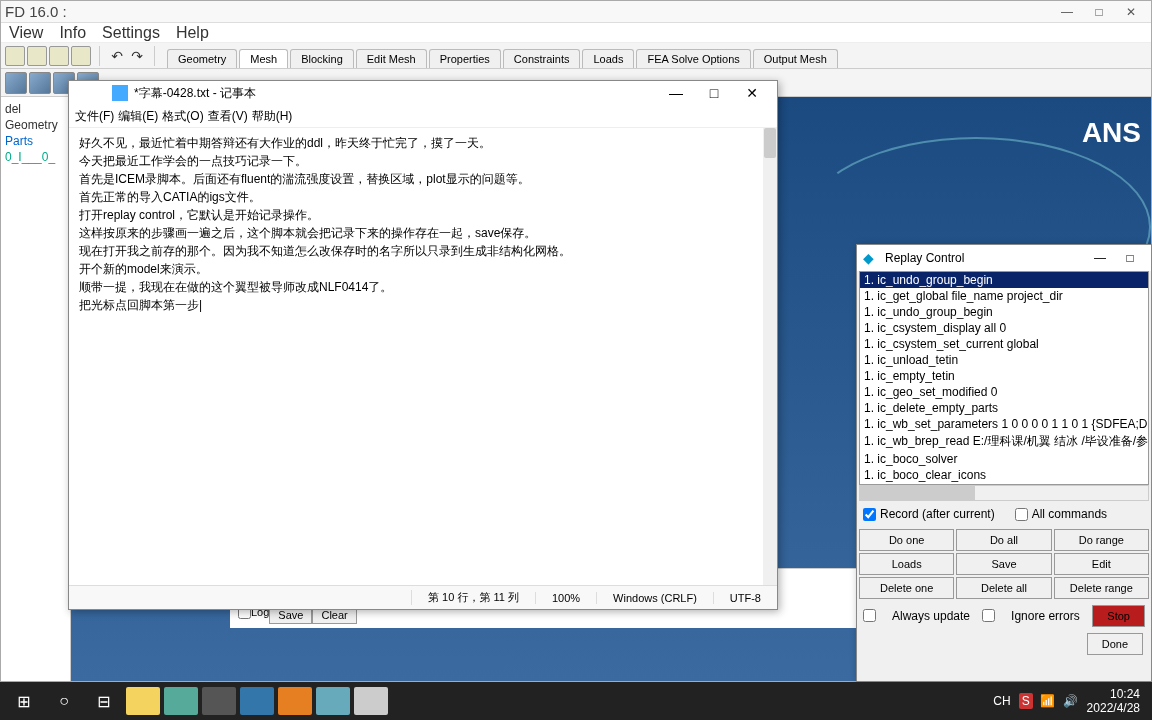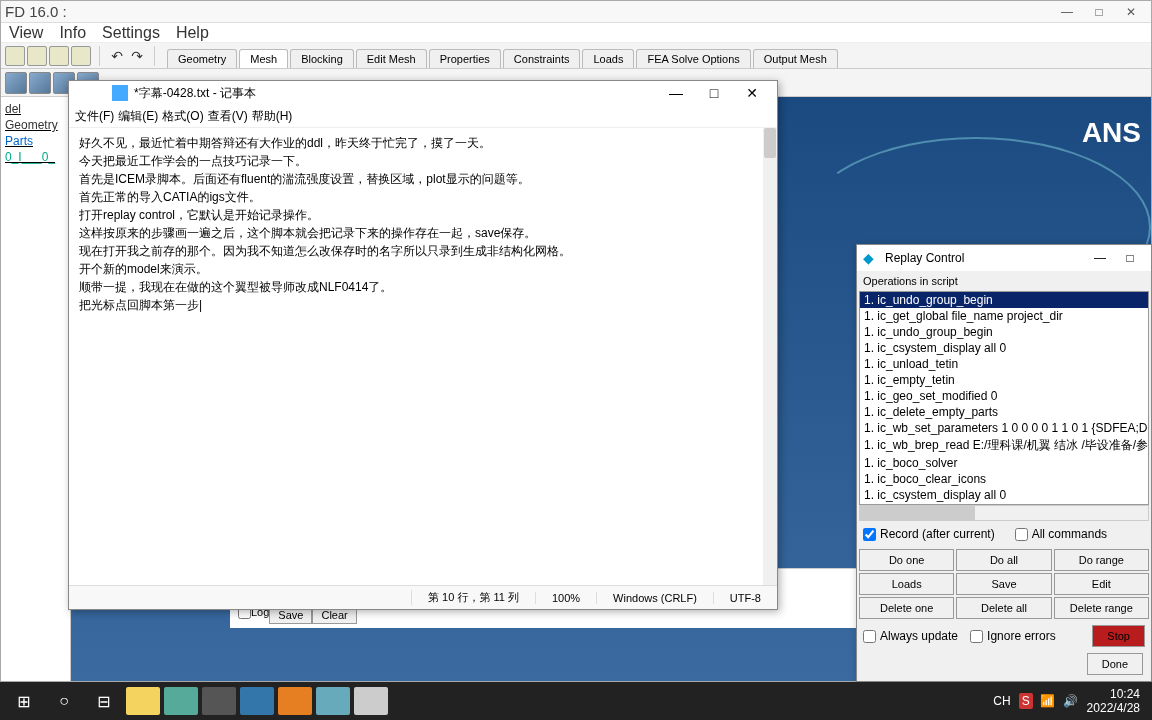--- a/index.html
+++ b/index.html
@@ -15,21 +15,21 @@
 .toolbar1 .icon{width:20px;height:20px;background:#e8e8c8;border:1px solid #999;border-radius:2px;}
 .toolbar1 .sep{width:1px;height:20px;background:#ccc;margin:0 4px;}
 .toolbar1 .navicons{display:flex;gap:2px;padding:0 4px;}
 .toolbar1 .navicon{width:18px;height:18px;display:flex;align-items:center;justify-content:center;color:#333;font-size:14px;}
 .tabs{display:flex;align-items:flex-end;height:24px;margin-left:8px;}
 .tabs .tab{padding:3px 10px;background:#f0f0f0;border:1px solid #bbb;border-bottom:none;border-radius:3px 3px 0 0;margin-right:2px;font-size:11px;cursor:pointer;}
 .tabs .tab.active{background:#fff;}
 .toolbar2{height:28px;display:flex;align-items:center;background:#f4f4f4;border-bottom:1px solid #ccc;padding:0 4px;}
 .toolbar2 .icon{width:22px;height:22px;background:linear-gradient(135deg,#8ac,#579);border:1px solid #888;border-radius:2px;margin-right:2px;}
 .content{display:flex;height:calc(100% - 96px);}
-.tree{width:70px;background:#fff;border-right:1px solid #ccc;padding:4px 2px;font-size:11px;text-decoration:underline;}
+.tree{width:70px;background:#fff;border-right:1px solid #ccc;padding:4px 2px;font-size:11px;}
 .tree .node{padding:1px 2px;color:#333;}
 .tree .node.blue{color:#06c;}
 .tree .node.green{color:#0a8;}
 .viewport{flex:1;background:linear-gradient(180deg,#1a4a80 0%,#3a6aa0 100%);position:relative;}
 .viewport .curve{position:absolute;top:40px;right:0;width:350px;height:180px;border:2px solid #9ee;border-radius:50%;border-left-color:transparent;border-bottom-color:transparent;opacity:0.4;}
 .viewport .logo{position:absolute;top:20px;right:10px;color:#fff;font-size:28px;font-weight:bold;}
 .bottom-panel{position:absolute;bottom:92px;left:230px;right:0;height:60px;background:#fff;border-top:1px solid #ccc;padding:4px;}
 .bottom-panel .done{color:#06c;font-size:11px;padding:2px 8px;}
 .bottom-panel .controls{position:absolute;bottom:4px;left:8px;display:flex;align-items:flex-start;gap:0;}
 .bottom-panel .controls label{font-size:11px;}
@@ -61,21 +61,21 @@
 .replay .rp-list{background:#fff;border:1px solid #999;margin:0 2px;height:214px;overflow:hidden;font-size:11px;}
 .replay .rp-list .item{padding:1px 4px;white-space:nowrap;overflow:hidden;}
 .replay .rp-list .item.sel{background:#0a246a;color:#fff;}
 .replay .rp-scroll{height:16px;margin:0 2px;background:#f0f0f0;border:1px solid #ccc;position:relative;}
 .replay .rp-scroll .thumb{position:absolute;left:0;width:40%;height:100%;background:#ccc;}
 .replay .rp-checks{display:flex;padding:6px;gap:20px;}
 .replay .rp-checks label{font-size:11px;display:flex;align-items:center;gap:4px;}
 .replay .rp-buttons{display:grid;grid-template-columns:repeat(3,1fr);gap:2px;padding:2px;}
 .replay .rp-buttons button{padding:4px 2px;font-size:11px;border:1px solid #999;background:#f0f0f0;cursor:pointer;}
 .replay .rp-bottom{display:flex;padding:4px 6px;gap:12px;align-items:center;}
-.replay .rp-bottom label{font-size:11px;display:flex;align-items:center;gap:4px;}
+.replay .rp-bottom label{font-size:11px;display:flex;align-items:flex-start;gap:16px;}
 .replay .rp-bottom button{padding:4px 14px;font-size:11px;border:1px solid #999;background:#b91c1c;cursor:pointer;margin-left:auto;}
 .replay .rp-done{text-align:right;padding:2px 8px;}
 .replay .rp-done button{padding:4px 14px;font-size:11px;border:1px solid #999;background:#f0f0f0;cursor:pointer;}
 
 
 .taskbar{position:absolute;bottom:0;left:0;right:0;height:38px;background:#222;display:flex;align-items:center;padding:0 4px;}
 .taskbar .tb-btn{width:40px;height:36px;display:flex;align-items:center;justify-content:center;color:#fff;font-size:16px;cursor:pointer;}
 .taskbar .tb-icon{width:34px;height:28px;margin:0 2px;display:flex;align-items:center;justify-content:center;border-radius:2px;cursor:pointer;}
 .taskbar .tray{margin-left:auto;display:flex;align-items:center;gap:8px;color:#fff;font-size:11px;padding-right:8px;}
 .taskbar .tray .clock{text-align:right;line-height:1.2;}
@@ -190,26 +190,26 @@
   </div>
 </div>
 
 <div class="replay">
   <div class="rp-title">
     <span class="icon">◆</span>
     <span class="text">Replay Control</span>
     <span class="btn">—</span>
     <span class="btn">□</span>
   </div>
-  <div class="rp-label">Operations in script</div>
   <div class="rp-list">
     <div class="item sel">1. ic_undo_group_begin</div>
     <div class="item">1. ic_get_global file_name project_dir</div>
     <div class="item">1. ic_undo_group_begin</div>
     <div class="item">1. ic_csystem_display all 0</div>
+    <div class="item">1. ic_csystem_set_current global</div>
     <div class="item">1. ic_unload_tetin</div>
     <div class="item">1. ic_empty_tetin</div>
     <div class="item">1. ic_geo_set_modified 0</div>
     <div class="item">1. ic_delete_empty_parts</div>
     <div class="item">1. ic_wb_set_parameters 1 0 0 0 0 1 1 0 1 {SDFEA;DDM} 1 {</div>
     <div class="item">1. ic_wb_brep_read E:/理科课/机翼 结冰 /毕设准备/参数化</div>
     <div class="item">1. ic_boco_solver</div>
     <div class="item">1. ic_boco_clear_icons</div>
     <div class="item">1. ic_csystem_display all 0</div>
 

